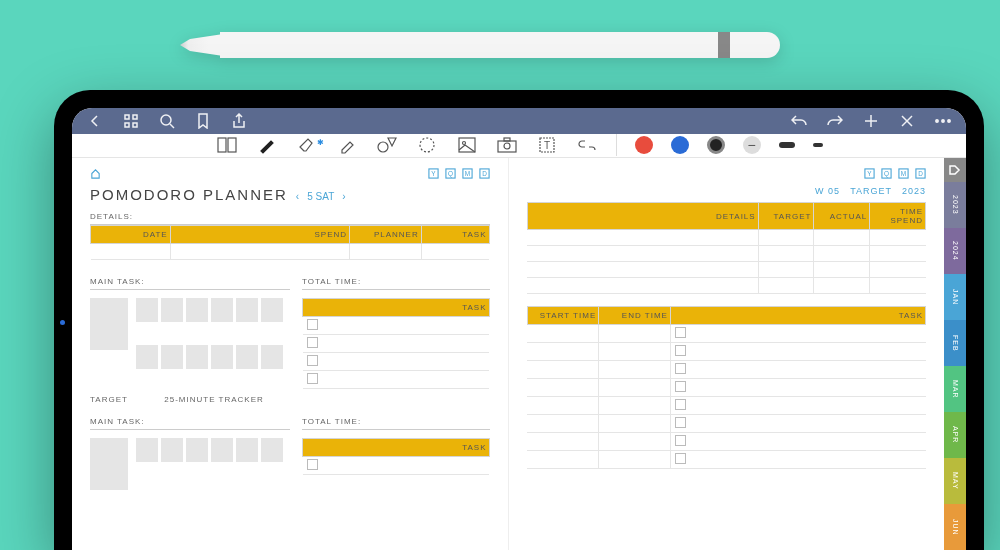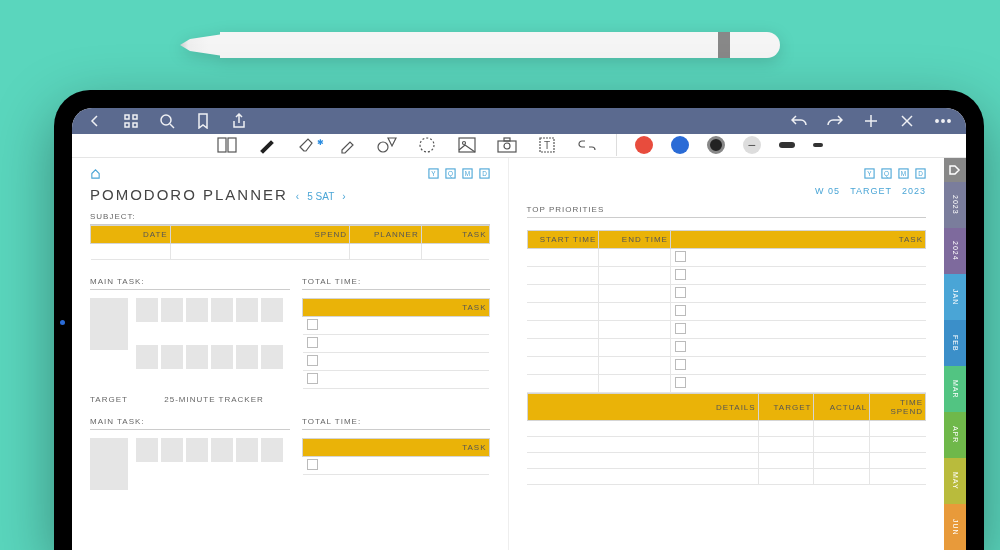--- a/index.html
+++ b/index.html
@@ -244,21 +244,21 @@
             </span>
           </div>
           <div class="page-header">
             <span class="page-title">POMODORO PLANNER</span>
             <span class="nav">
               <span>‹</span>
               <span>5 SAT</span>
               <span>›</span>
             </span>
           </div>
-          <div class="label-row">SUBJECT:</div>
+          <div class="label-row">DETAILS:</div>
           <table>
             <tbody>
                 <tr>
               <th style="width:20%">DATE</th>
               <th style="width:45%">SPEND</th>
               <th style="width:18%">PLANNER</th>
               <th style="width:17%">TASK</th>
             </tr>
             <tr>
                   <td class="border-r"></td>
@@ -386,71 +386,20 @@
                   </svg></span>
             </span>
           </div>
           <div class="page-header">
             <span class="meta">
               <span>W 05</span>
               <span>TARGET</span>
               <span>2023</span>
             </span>
           </div>
-          <div class="label-row">TOP PRIORITIES</div>
-          <table style="margin-top:12px">
-            <tbody>
-                <tr>
-              <th style="width:18%">START TIME</th>
-              <th style="width:18%">END TIME</th>
-              <th style="width:64%">TASK</th>
-            </tr>
-            <tr>
-                  <td class="border-r"></td>
-                  <td class="border-r"></td>
-                  <td><span class="check"></span></td>
-                </tr>
-            <tr>
-                  <td class="border-r"></td>
-                  <td class="border-r"></td>
-                  <td><span class="check"></span></td>
-                </tr>
-            <tr>
-                  <td class="border-r"></td>
-                  <td class="border-r"></td>
-                  <td><span class="check"></span></td>
-                </tr>
-            <tr>
-                  <td class="border-r"></td>
-                  <td class="border-r"></td>
-                  <td><span class="check"></span></td>
-                </tr>
-            <tr>
-                  <td class="border-r"></td>
-                  <td class="border-r"></td>
-                  <td><span class="check"></span></td>
-                </tr>
-            <tr>
-                  <td class="border-r"></td>
-                  <td class="border-r"></td>
-                  <td><span class="check"></span></td>
-                </tr>
-            <tr>
-                  <td class="border-r"></td>
-                  <td class="border-r"></td>
-                  <td><span class="check"></span></td>
-                </tr>
-            <tr>
-                  <td class="border-r"></td>
-                  <td class="border-r"></td>
-                  <td><span class="check"></span></td>
-                </tr>
-          </tbody>
-            </table>
-
           <table>
             <tbody>
                 <tr>
               <th style="width:58%">DETAILS</th>
               <th style="width:14%">TARGET</th>
               <th style="width:14%">ACTUAL</th>
               <th style="width:14%">TIME SPEND</th>
             </tr>
             <tr>
                   <td class="border-r"></td>
@@ -468,20 +417,70 @@
                   <td class="border-r"></td>
                   <td class="border-r"></td>
                   <td class="border-r"></td>
                   <td></td>
                 </tr>
             <tr>
                   <td class="border-r"></td>
                   <td class="border-r"></td>
                   <td class="border-r"></td>
                   <td></td>
+                </tr>
+          </tbody>
+            </table>
+
+          <table style="margin-top:12px">
+            <tbody>
+                <tr>
+              <th style="width:18%">START TIME</th>
+              <th style="width:18%">END TIME</th>
+              <th style="width:64%">TASK</th>
+            </tr>
+            <tr>
+                  <td class="border-r"></td>
+                  <td class="border-r"></td>
+                  <td><span class="check"></span></td>
+                </tr>
+            <tr>
+                  <td class="border-r"></td>
+                  <td class="border-r"></td>
+                  <td><span class="check"></span></td>
+                </tr>
+            <tr>
+                  <td class="border-r"></td>
+                  <td class="border-r"></td>
+                  <td><span class="check"></span></td>
+                </tr>
+            <tr>
+                  <td class="border-r"></td>
+                  <td class="border-r"></td>
+                  <td><span class="check"></span></td>
+                </tr>
+            <tr>
+                  <td class="border-r"></td>
+                  <td class="border-r"></td>
+                  <td><span class="check"></span></td>
+                </tr>
+            <tr>
+                  <td class="border-r"></td>
+                  <td class="border-r"></td>
+                  <td><span class="check"></span></td>
+                </tr>
+            <tr>
+                  <td class="border-r"></td>
+                  <td class="border-r"></td>
+                  <td><span class="check"></span></td>
+                </tr>
+            <tr>
+                  <td class="border-r"></td>
+                  <td class="border-r"></td>
+                  <td><span class="check"></span></td>
                 </tr>
           </tbody>
             </table>
         </div>
       </div>
 
       <div class="side-tabs">
           <div class="side-tab home">
             <svg width="12" height="12" viewBox="0 0 12 12">
               <path d="M2 6l4-4 4 4v5H2z" stroke="#fff" fill="none" stroke-width="1.5"></path>

